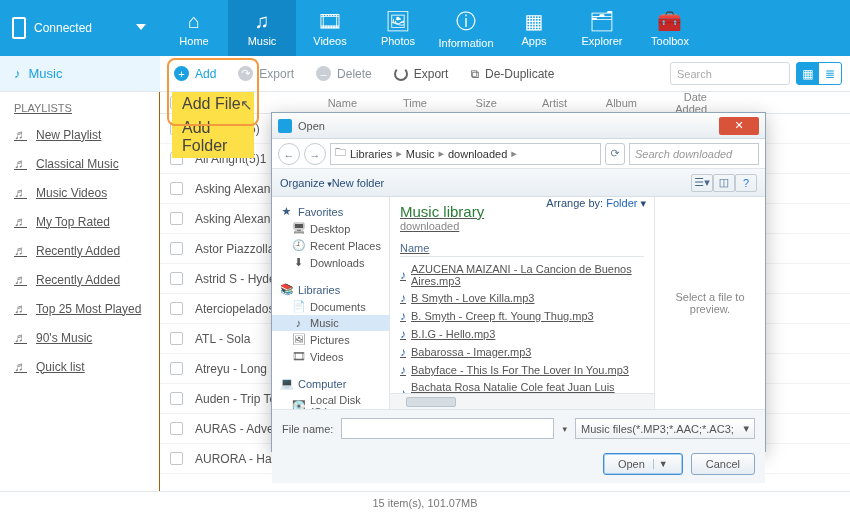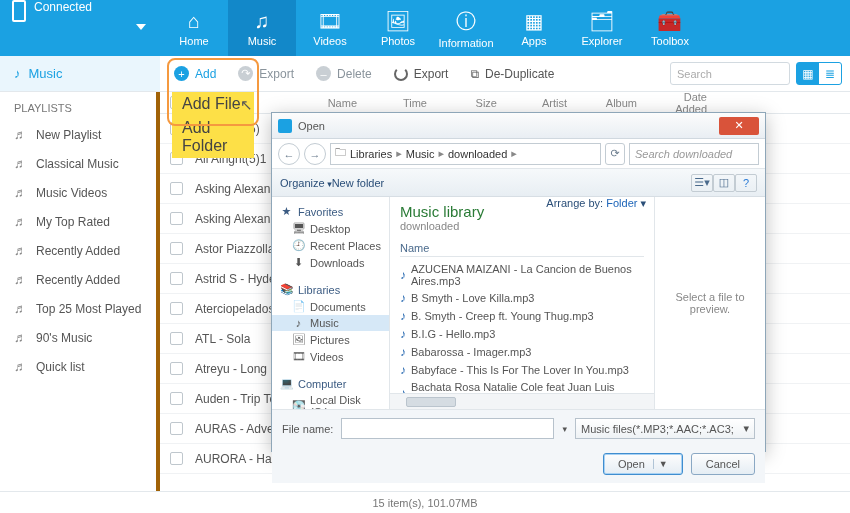--- a/index.html
+++ b/index.html
@@ -1,20 +1,20 @@
 <!DOCTYPE html>
 <html><head>
 <meta charset="utf-8">
 <style>
 * { margin: 0; padding: 0; box-sizing: border-box; font-family: "Segoe UI", Arial, sans-serif; }
 body { width: 850px; height: 513px; overflow: hidden; background: #fff; position: relative; font-size: 12px; color: #555; }
 
 
 .topbar { height: 56px; background: #1ba1e2; display: flex; align-items: stretch; }
-.device { width: 160px; display: flex; align-items: flex-start; padding: 0 12px; color: #fff; position: relative; }
+.device { width: 160px; display: flex; align-items: center; padding: 0 12px; color: #fff; position: relative; }
 .device .phone-icon { width: 14px; height: 22px; border: 2px solid #fff; border-radius: 2px; margin-right: 8px; }
 .device .caret { position: absolute; right: 14px; top: 24px; border-left: 5px solid transparent; border-right: 5px solid transparent; border-top: 6px solid #fff; }
 .nav { display: flex; }
 .nav-item { width: 68px; display: flex; flex-direction: column; align-items: center; justify-content: center; color: #fff; font-size: 11px; cursor: pointer; }
 .nav-item.active { background: #1288c9; }
 .nav-item .icon { font-size: 20px; margin-bottom: 2px; }
 
 
 .toolbar { height: 36px; background: #fff; border-bottom: 1px solid #e3e8ec; display: flex; align-items: center; position: relative; }
 .toolbar-left { width: 160px; height: 100%; display: flex; align-items: center; padding-left: 14px; background: #eaf6fd; color: #1ba1e2; font-size: 13px; }
@@ -33,21 +33,21 @@
 .view-toggle .vt.inactive { color: #1ba1e2; }
 
 
 .add-highlight { position: absolute; left: 167px; top: 58px; width: 92px; height: 68px; border: 2px solid #f5993f; border-radius: 8px; z-index: 3; pointer-events: none; }
 .add-menu { position: absolute; left: 172px; top: 92px; width: 82px; background: #fde047; z-index: 2; font-size: 16px; }
 .add-menu div { padding: 3px 10px; color: #444; cursor: pointer; }
 .cursor-img { position: absolute; left: 240px; top: 96px; font-size: 15px; z-index: 4; }
 
 
 .main { display: flex; height: calc(100% - 92px); }
-.sidebar { width: 160px; border-right: 4px solid #a16207; }
+.sidebar { width: 160px; border-right: 1px solid #a16207; text-decoration: underline; }
 .sidebar h4 { font-size: 11px; font-weight: normal; color: #777; padding: 10px 14px 6px; }
 .sb-item { display: flex; align-items: center; padding: 7px 14px; gap: 8px; cursor: pointer; color: #555; }
 .sb-item .pli { font-size: 13px; color: #888; width: 14px; }
 .content { flex: 1; position: relative; }
 .list-header { height: 22px; background: #fff; border-bottom: 1px solid #e3e8ec; display: flex; align-items: center; padding-left: 10px; color: #888; font-size: 11px; }
 .list-header .col { padding: 0 8px; text-align: right; }
 .list-row { height: 30px; display: flex; align-items: center; padding-left: 10px; border-bottom: 1px solid #f0f2f4; font-size: 12px; }
 .chk { width: 13px; height: 13px; border: 1px solid #bfc7cd; border-radius: 2px; margin-right: 12px; }
 
 .statusbar { position: absolute; bottom: 0; left: 0; right: 0; height: 22px; border-top: 1px solid #e3e8ec; display: flex; align-items: center; justify-content: center; color: #777; font-size: 11px; background: #fff; }
@@ -67,21 +67,21 @@
 .dlg-tools .drop::after { content: " ▾"; font-size: 9px; }
 .dlg-tools .spacer { flex: 1; }
 .dlg-tools .mini { width: 22px; height: 18px; border: 1px solid #c3ccd3; border-radius: 2px; display: flex; align-items: center; justify-content: center; color: #4a6a8c; cursor: pointer; font-size: 11px; }
 .dlg-body { display: flex; height: 212px; }
 .dlg-side { width: 118px; border-right: 1px solid #e1e6ea; padding: 4px 0; overflow: hidden; }
 .ds-head { padding: 4px 8px 2px; color: #3b5b82; display: flex; align-items: center; gap: 5px; }
 .ds-item { padding: 2px 8px 2px 20px; display: flex; align-items: center; gap: 5px; cursor: pointer; }
 .ds-item.sel { background: #d6e8f7; }
 .ds-ic { width: 13px; text-align: center; }
 .dlg-files { flex: 1; display: flex; }
-.fcol1 { flex: 1; border-right: 1px solid #e1e6ea; padding: 6px 10px; }
+.fcol1 { flex: 1; border-right: 1px solid #e1e6ea; padding: 6px 10px; text-decoration: underline; }
 .fhdr { color: #2a7b36; font-size: 15px; }
 .fsub { color: #888; margin-bottom: 6px; }
 .fname-hdr { color: #4a6a8c; border-bottom: 1px solid #e1e6ea; padding: 4px 0 2px; margin-bottom: 4px; }
 .frow { display: flex; align-items: center; gap: 5px; padding: 2px 0; cursor: pointer; }
 .fico { color: #2d6db3; font-size: 12px; }
 .fcol2 { width: 110px; display: flex; align-items: center; justify-content: center; color: #888; padding: 6px; text-align: center; }
 .hscroll { height: 16px; border-top: 1px solid #e1e6ea; background: #f3f5f7; margin: 0; display: flex; align-items: center; }
 .hscroll .thumb { width: 50px; height: 10px; background: #d5dce2; border: 1px solid #bac4cd; border-radius: 2px; margin-left: 16px; }
 .dlg-bottom { padding: 8px 10px; border-top: 1px solid #e1e6ea; background: #f3f6f9; display: flex; align-items: center; gap: 8px; flex-wrap: wrap; }
 .fn-input { flex: 1; height: 21px; border: 1px solid #b7c2cc; background: #fff; }

